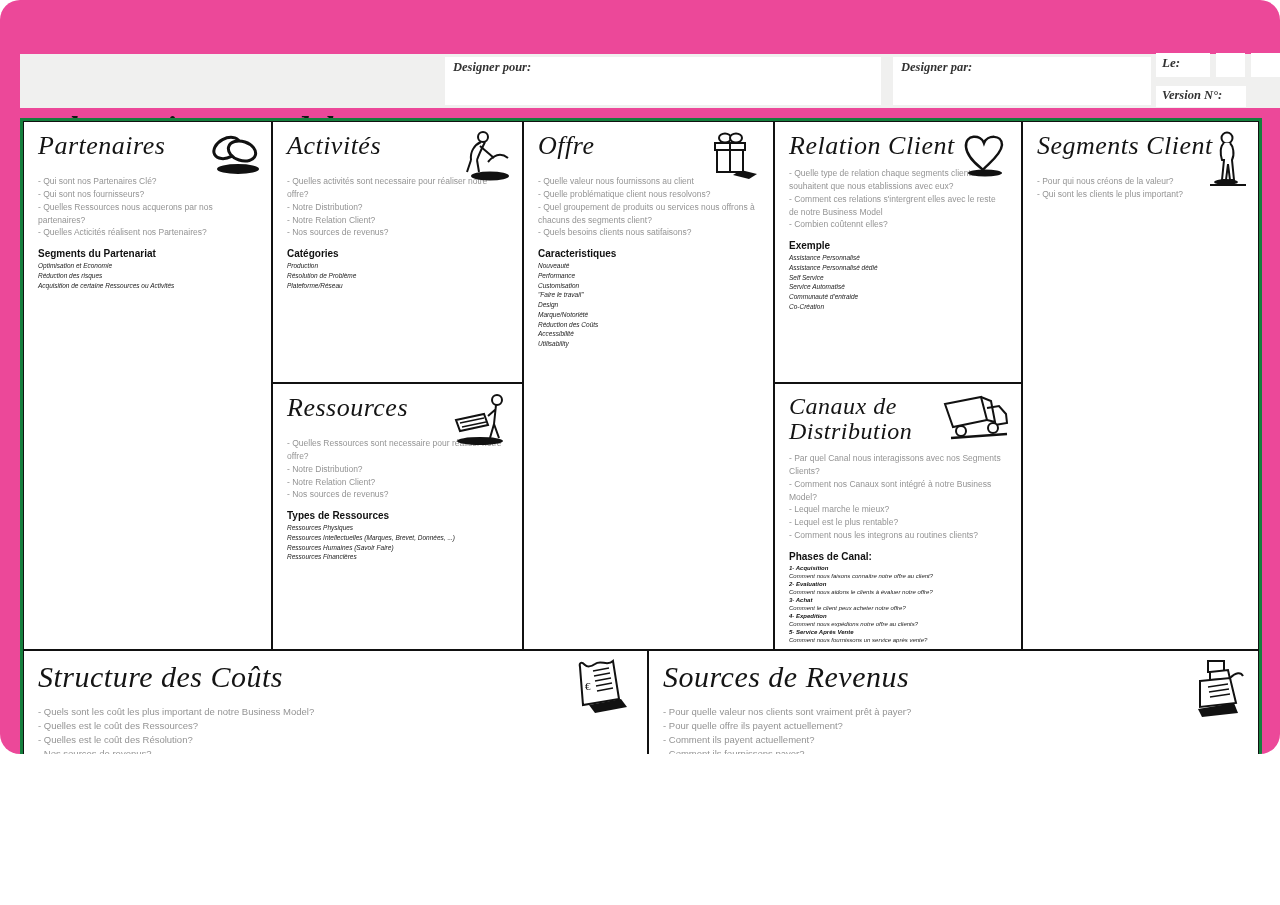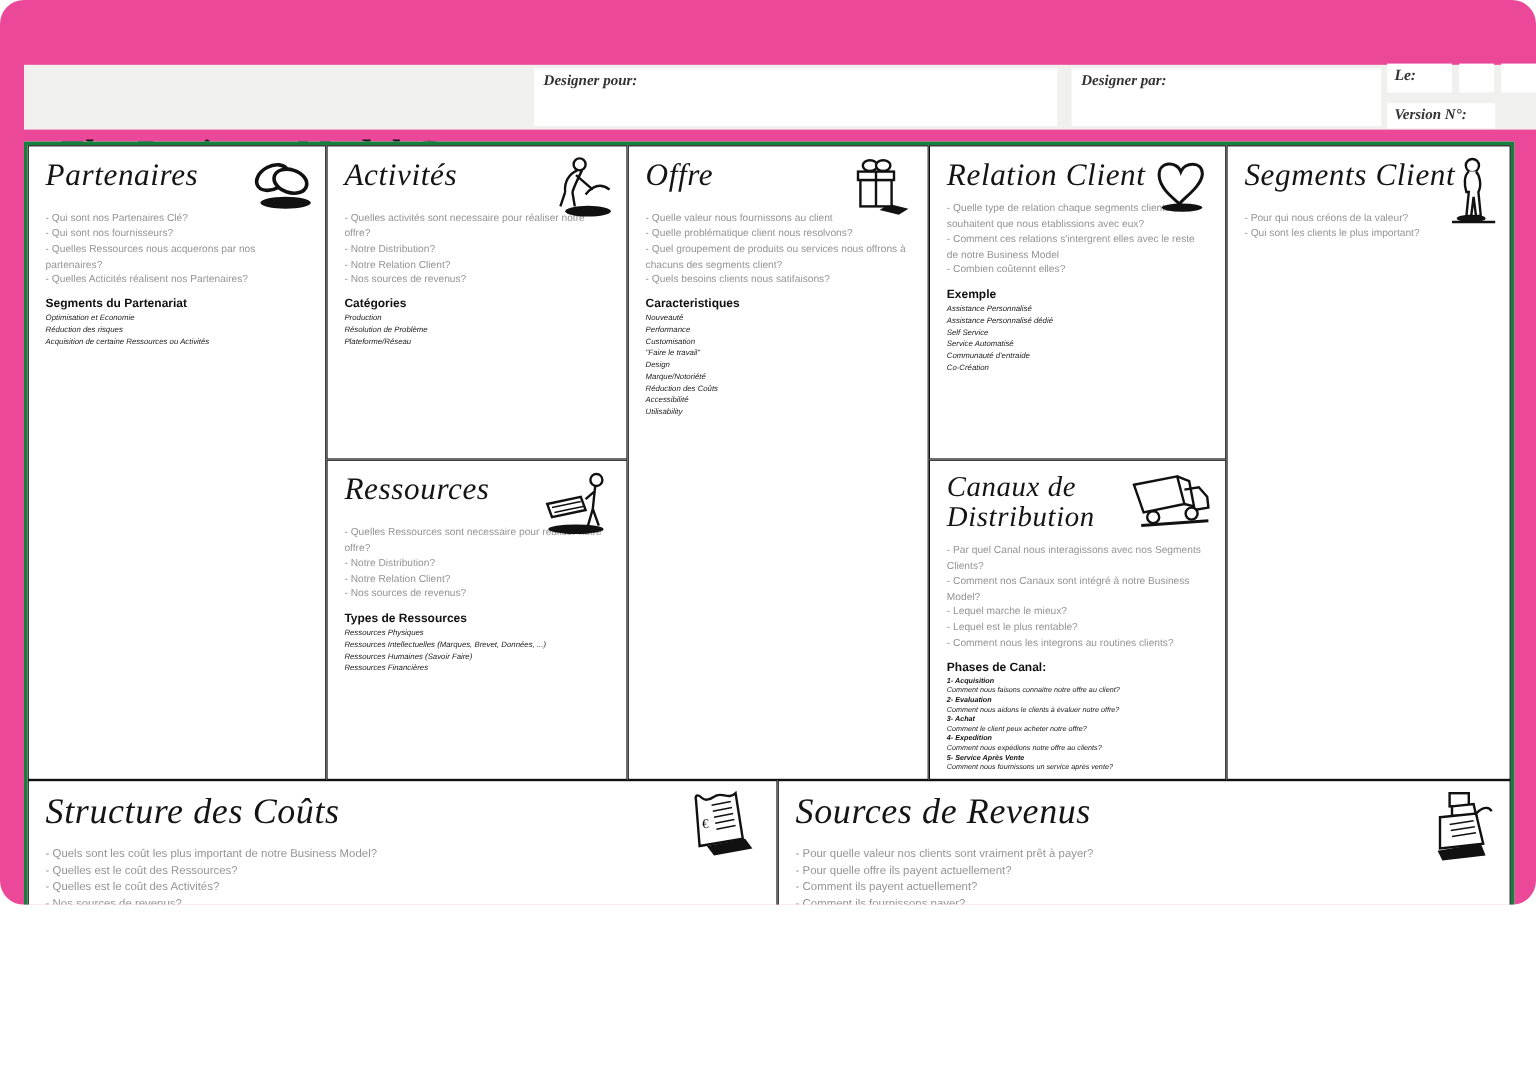--- a/index.html
+++ b/index.html
@@ -305,21 +305,21 @@
           <g stroke="#111" stroke-width="1.3">
             <path d="M24 16 L40 13 M25 21 L41 18 M26 26 L42 23 M27 31 L43 28 M28 36 L44 33"></path>
           </g>
           <text x="16" y="35" font-size="11" font-family="serif" fill="#111">€</text>
         </svg>
       </span>
       <h2 class="sec-title">Structure des Coûts</h2>
       <div class="questions">
         <div class="q">- Quels sont les coût les plus important de notre Business Model?</div>
         <div class="q">- Quelles est le coût des Ressources?</div>
-        <div class="q">- Quelles est le coût des Activités?</div>
+        <div class="q">- Quelles est le coût des Résolution?</div>
         <div class="q">- Nos sources de revenus?</div>
       </div>
       <div class="subhead">Caractéristiques</div>
       <div class="details">
         <div class="d">Coûts Fixes</div>
         <div class="d">Coûts Variables</div>
         <div class="d">Economies d'échelles</div>
         <div class="d">Economies de Gammes</div>
       </div>
     </section>

